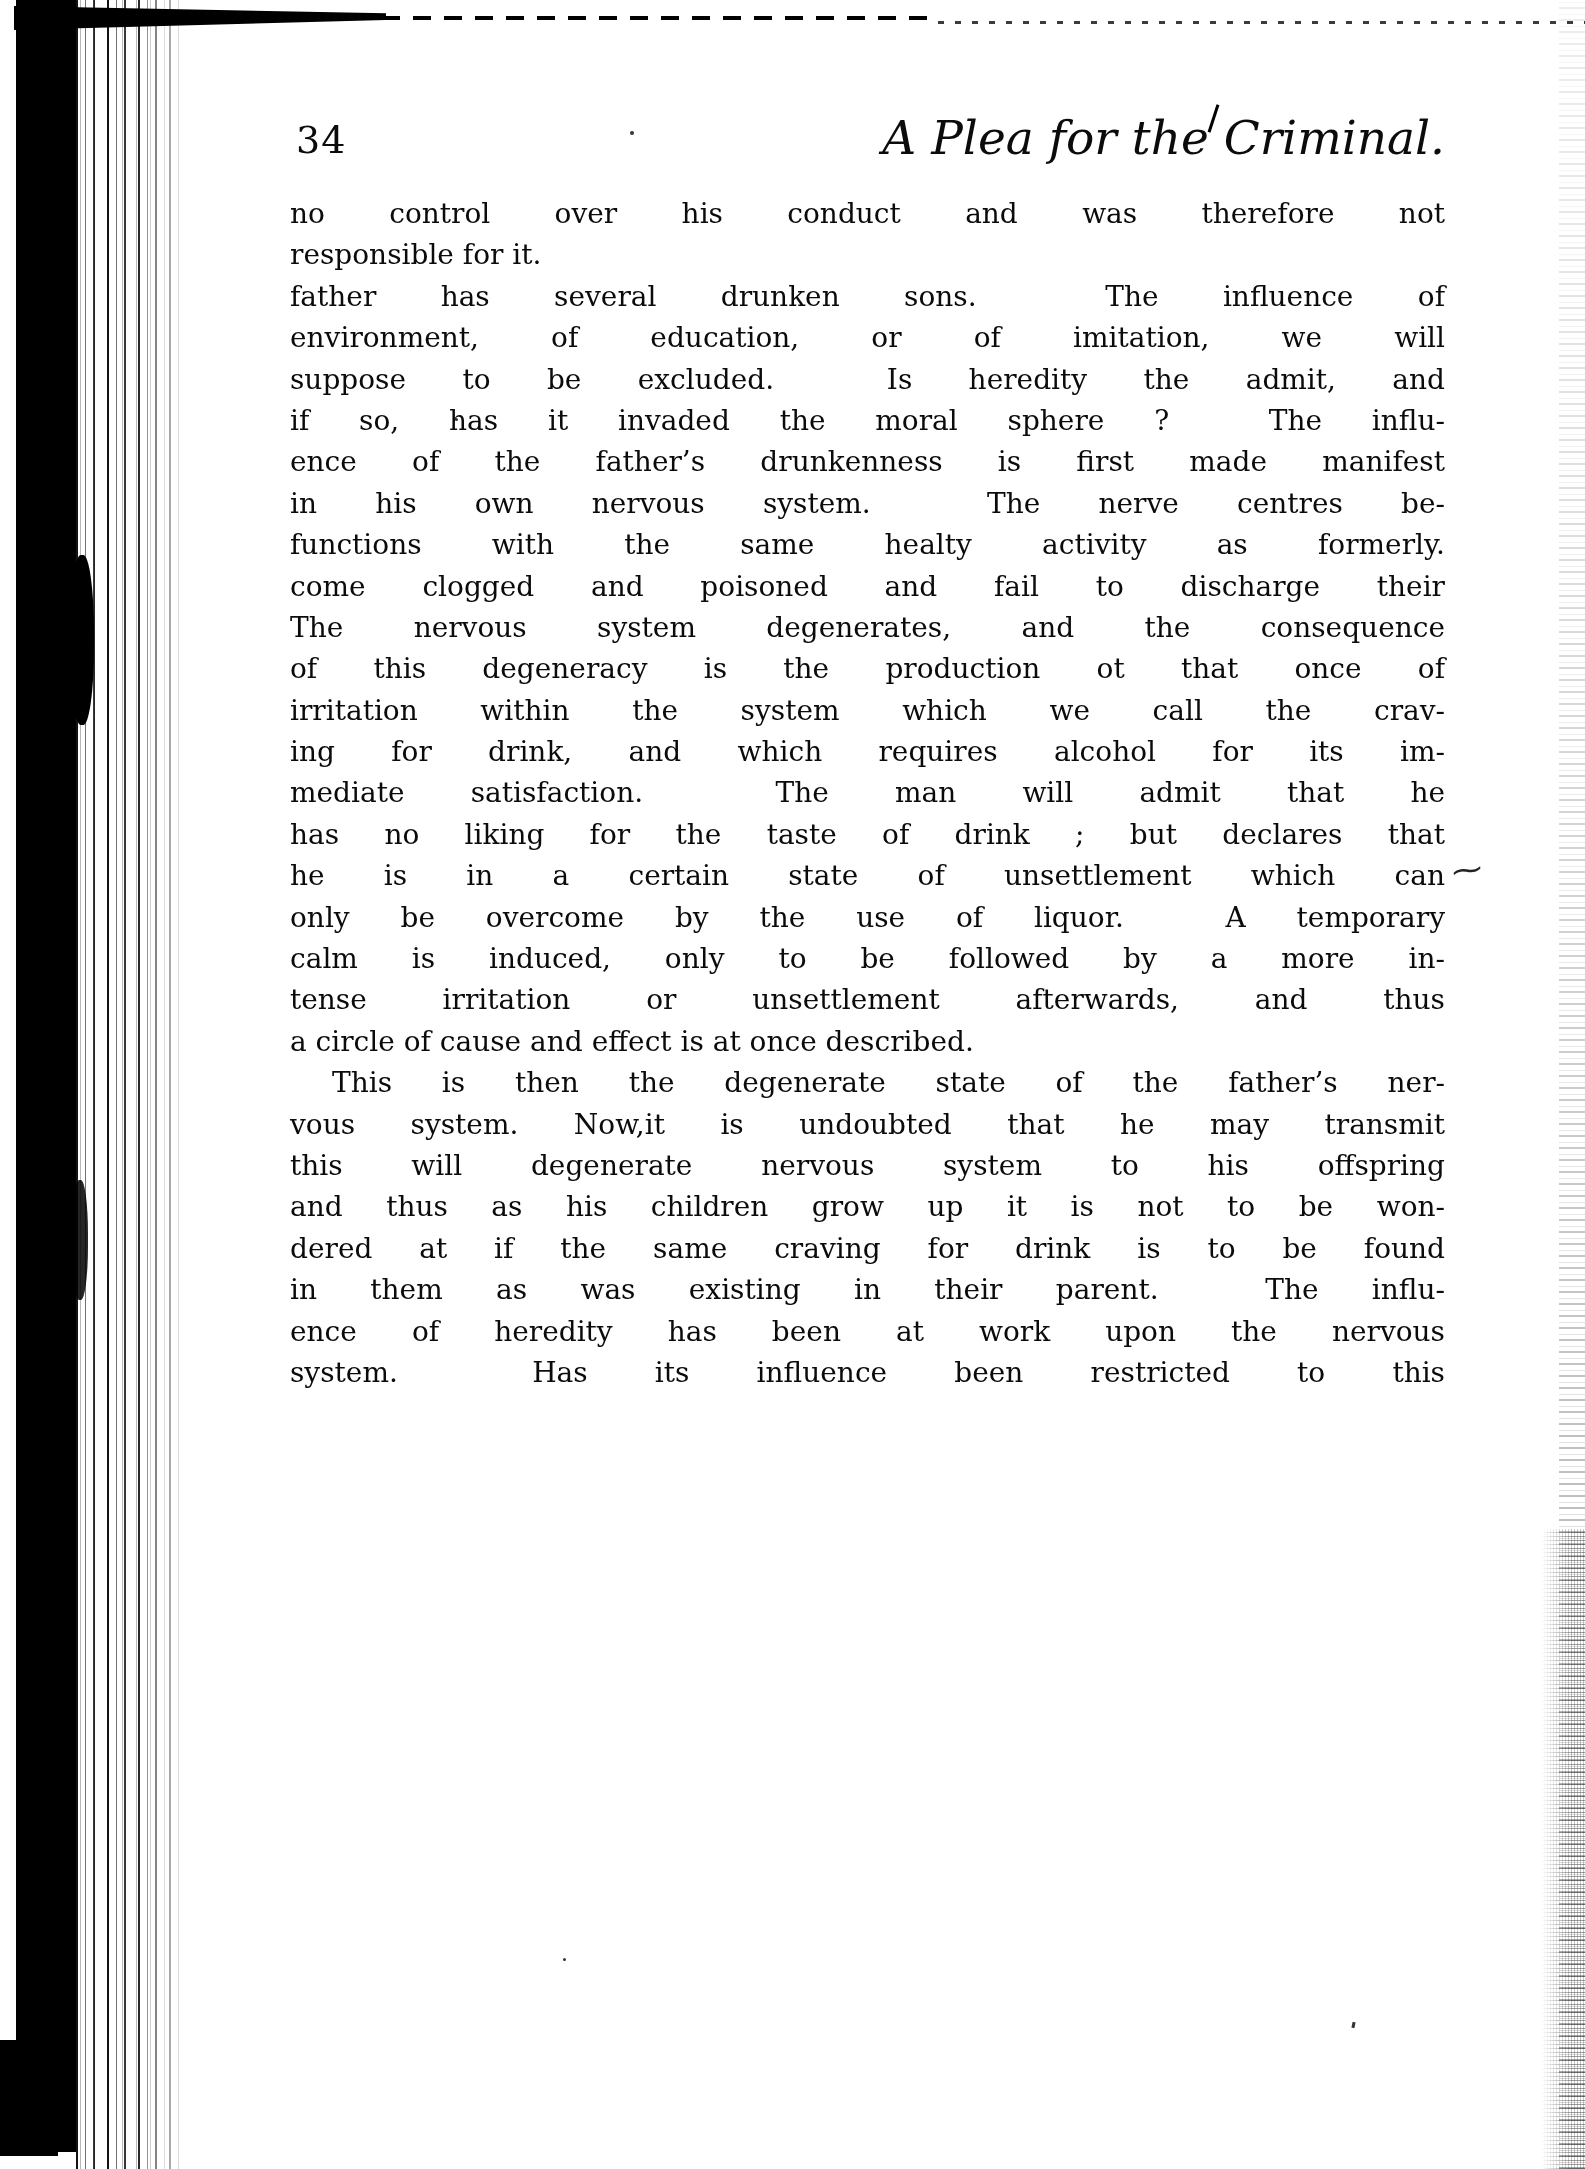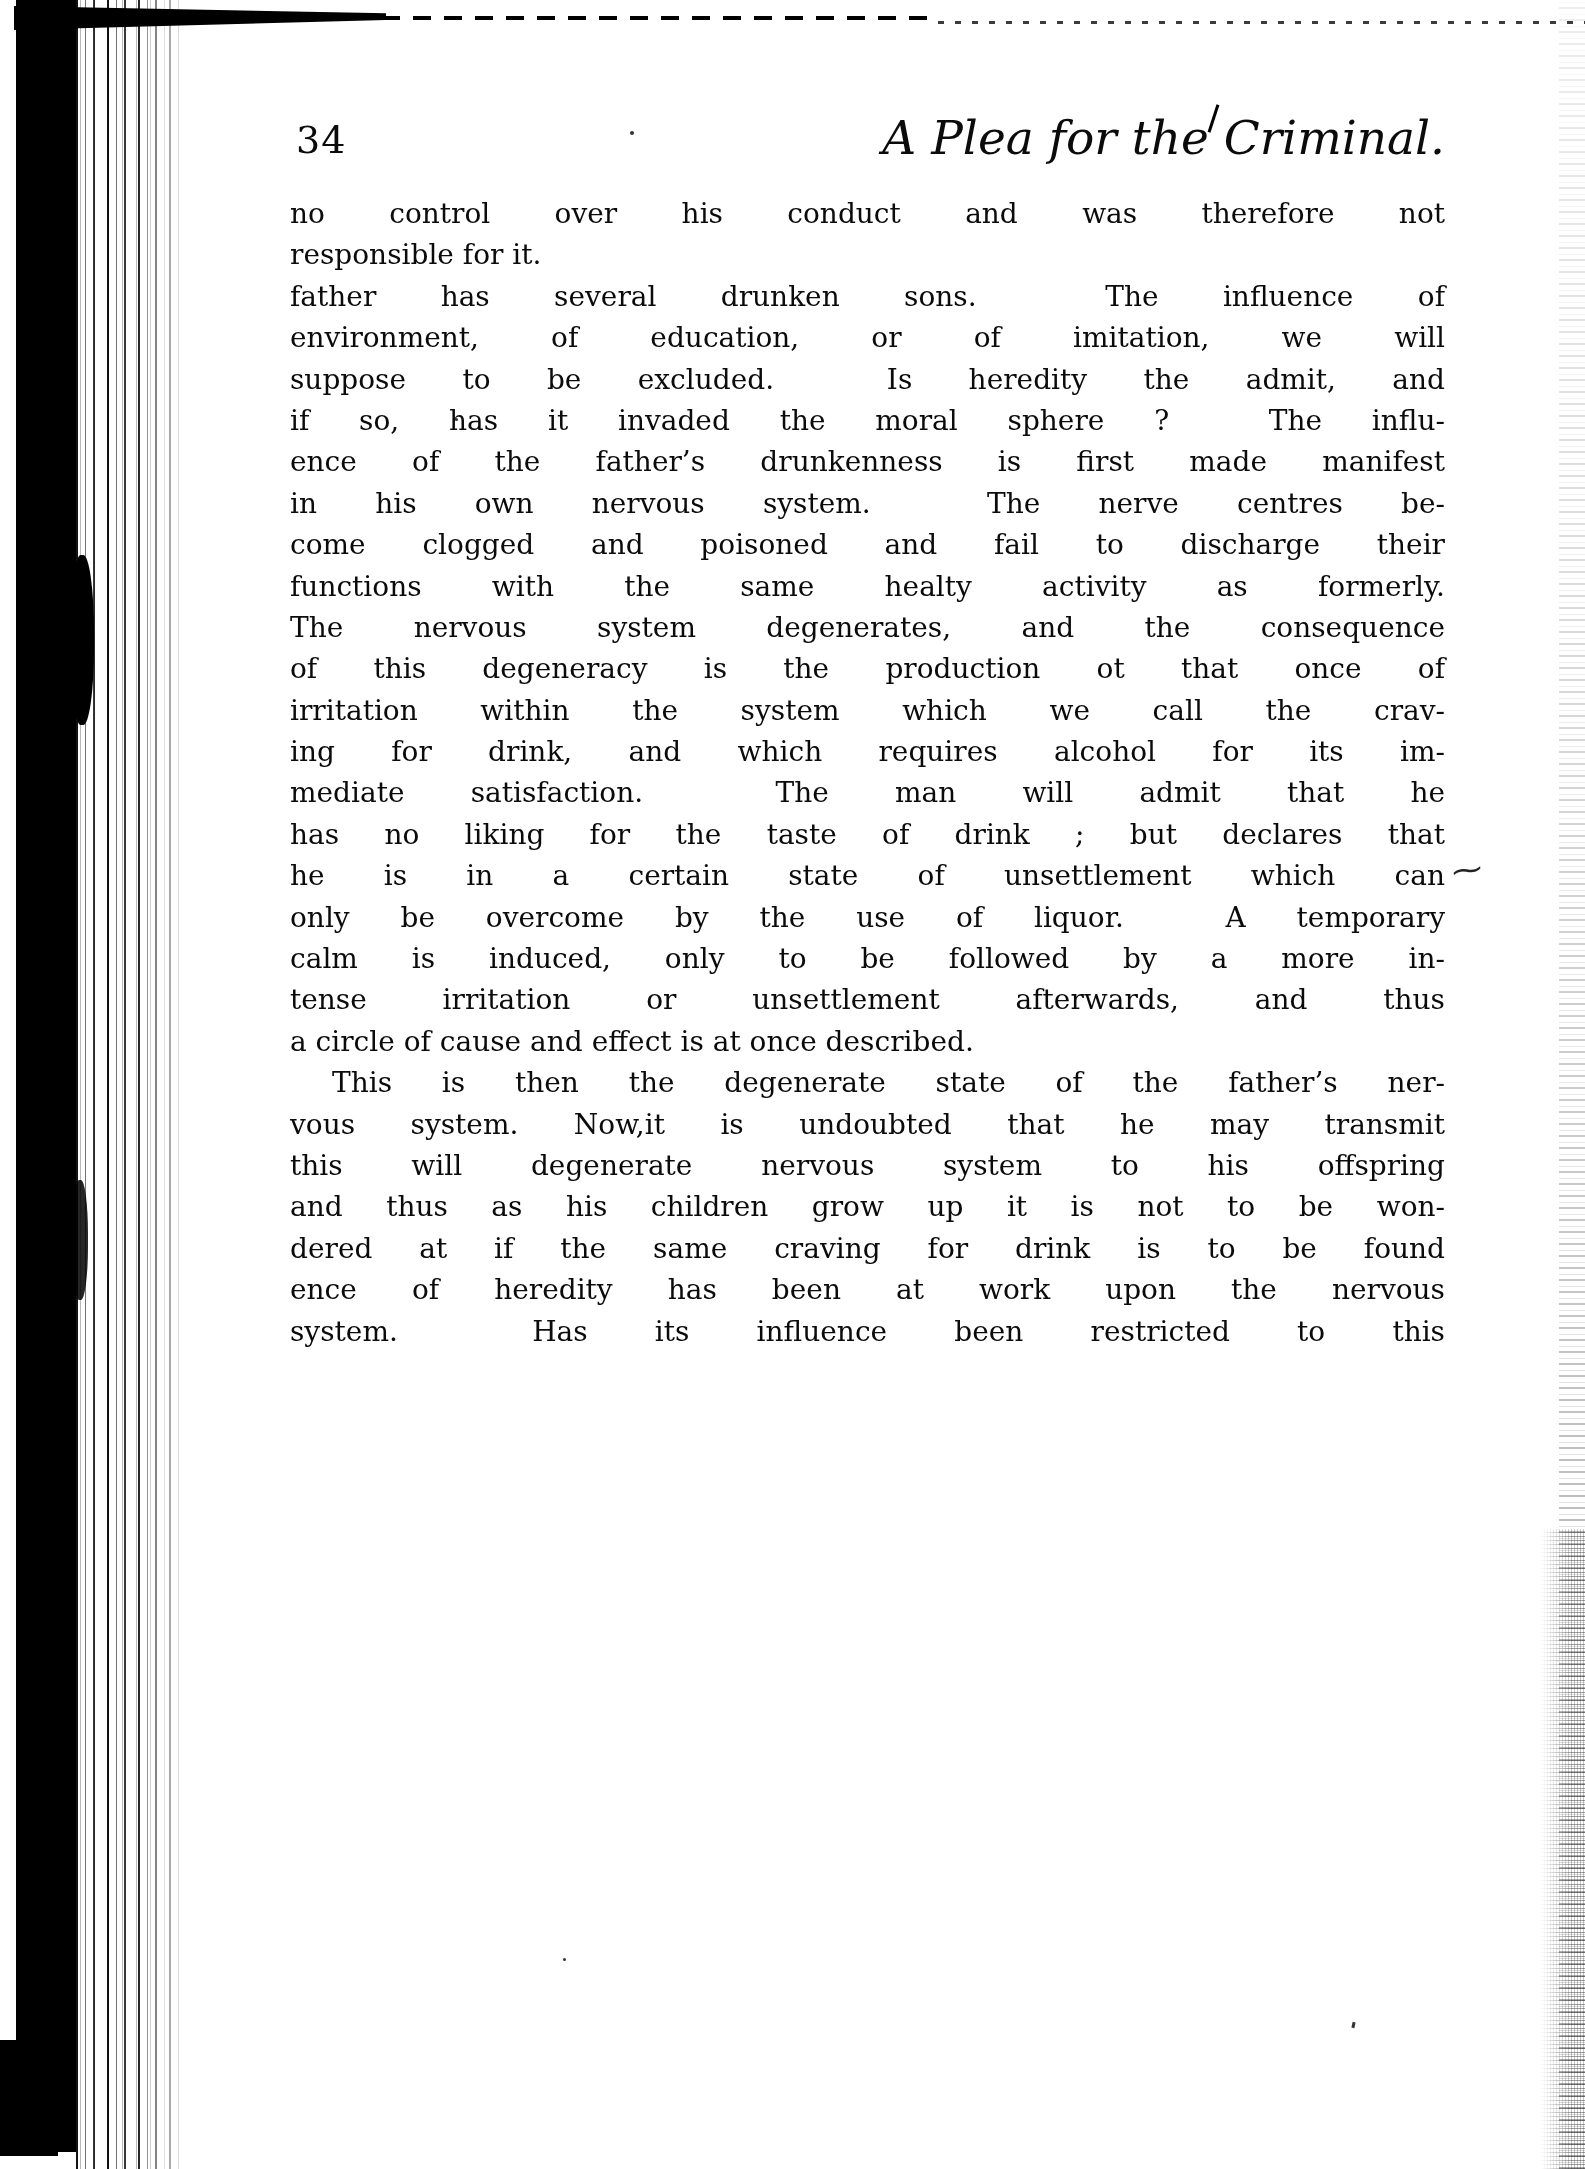--- a/index.html
+++ b/index.html
@@ -95,35 +95,36 @@
 
   <div class="body-text">
     <div class="line">no control over his conduct and was therefore not</div>
     <div class="line endp">responsible for it.</div>
     <div class="line">father has several drunken sons.  The influence of</div>
     <div class="line">environment, of education, or of imitation, we will</div>
     <div class="line">suppose to be excluded.  Is heredity the admit, and</div>
     <div class="line">if so, has it invaded the moral sphere ?  The influ-</div>
     <div class="line">ence of the father’s drunkenness is first made manifest</div>
     <div class="line">in his own nervous system.  The nerve centres be-</div>
+    <div class="line">functions with the same healty activity as formerly.</div>
     <div class="line">come clogged and poisoned and fail to discharge their</div>
-    <div class="line">functions with the same healty activity as formerly.</div>
     <div class="line">The nervous system degenerates, and the consequence</div>
     <div class="line">of this degeneracy is the production ot that once of</div>
     <div class="line">irritation within the system which we call the crav-</div>
     <div class="line">ing for drink, and which requires alcohol for its im-</div>
     <div class="line">mediate satisfaction.  The man will admit that he</div>
     <div class="line">has no liking for the taste of drink ; but declares that</div>
     <div class="line">he is in a certain state of unsettlement which can</div>
     <div class="line">only be overcome by the use of liquor.  A temporary</div>
     <div class="line">calm is induced, only to be followed by a more in-</div>
     <div class="line">tense irritation or unsettlement afterwards, and thus</div>
     <div class="line endp">a circle of cause and effect is at once described.</div>
     <div class="line indent">This is then the degenerate state of the father’s ner-</div>
     <div class="line">vous system. Now,it is undoubted that he may transmit</div>
     <div class="line">this will degenerate nervous system to his offspring</div>
     <div class="line">and thus as his children grow up it is not to be won-</div>
     <div class="line">dered at if the same craving for drink is to be found</div>
+    <div class="line">in them as was existing in their parent.  The influ-</div>
     <div class="line">ence of heredity has been at work upon the nervous</div>
     <div class="line">system.  Has its influence been restricted to this</div>
   </div>
 
 </div>
 
 </body></html>

